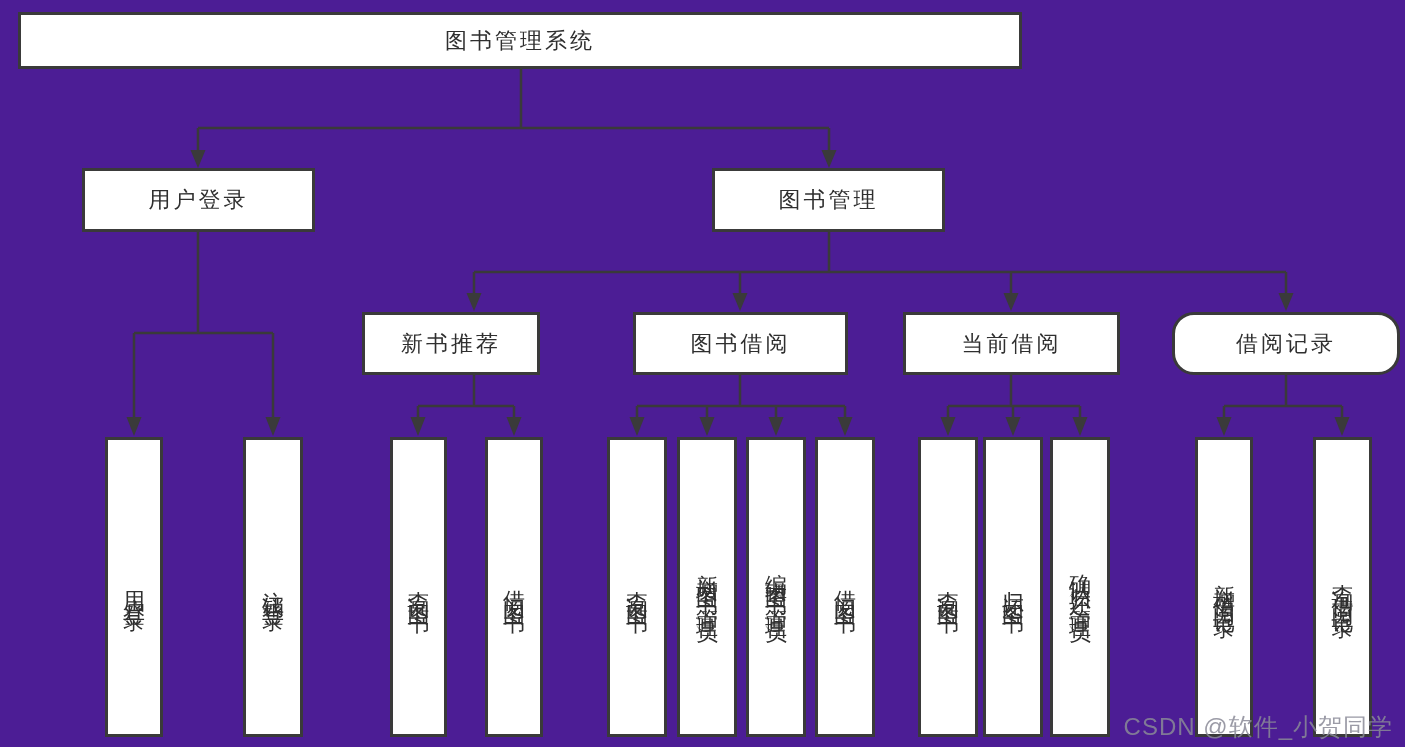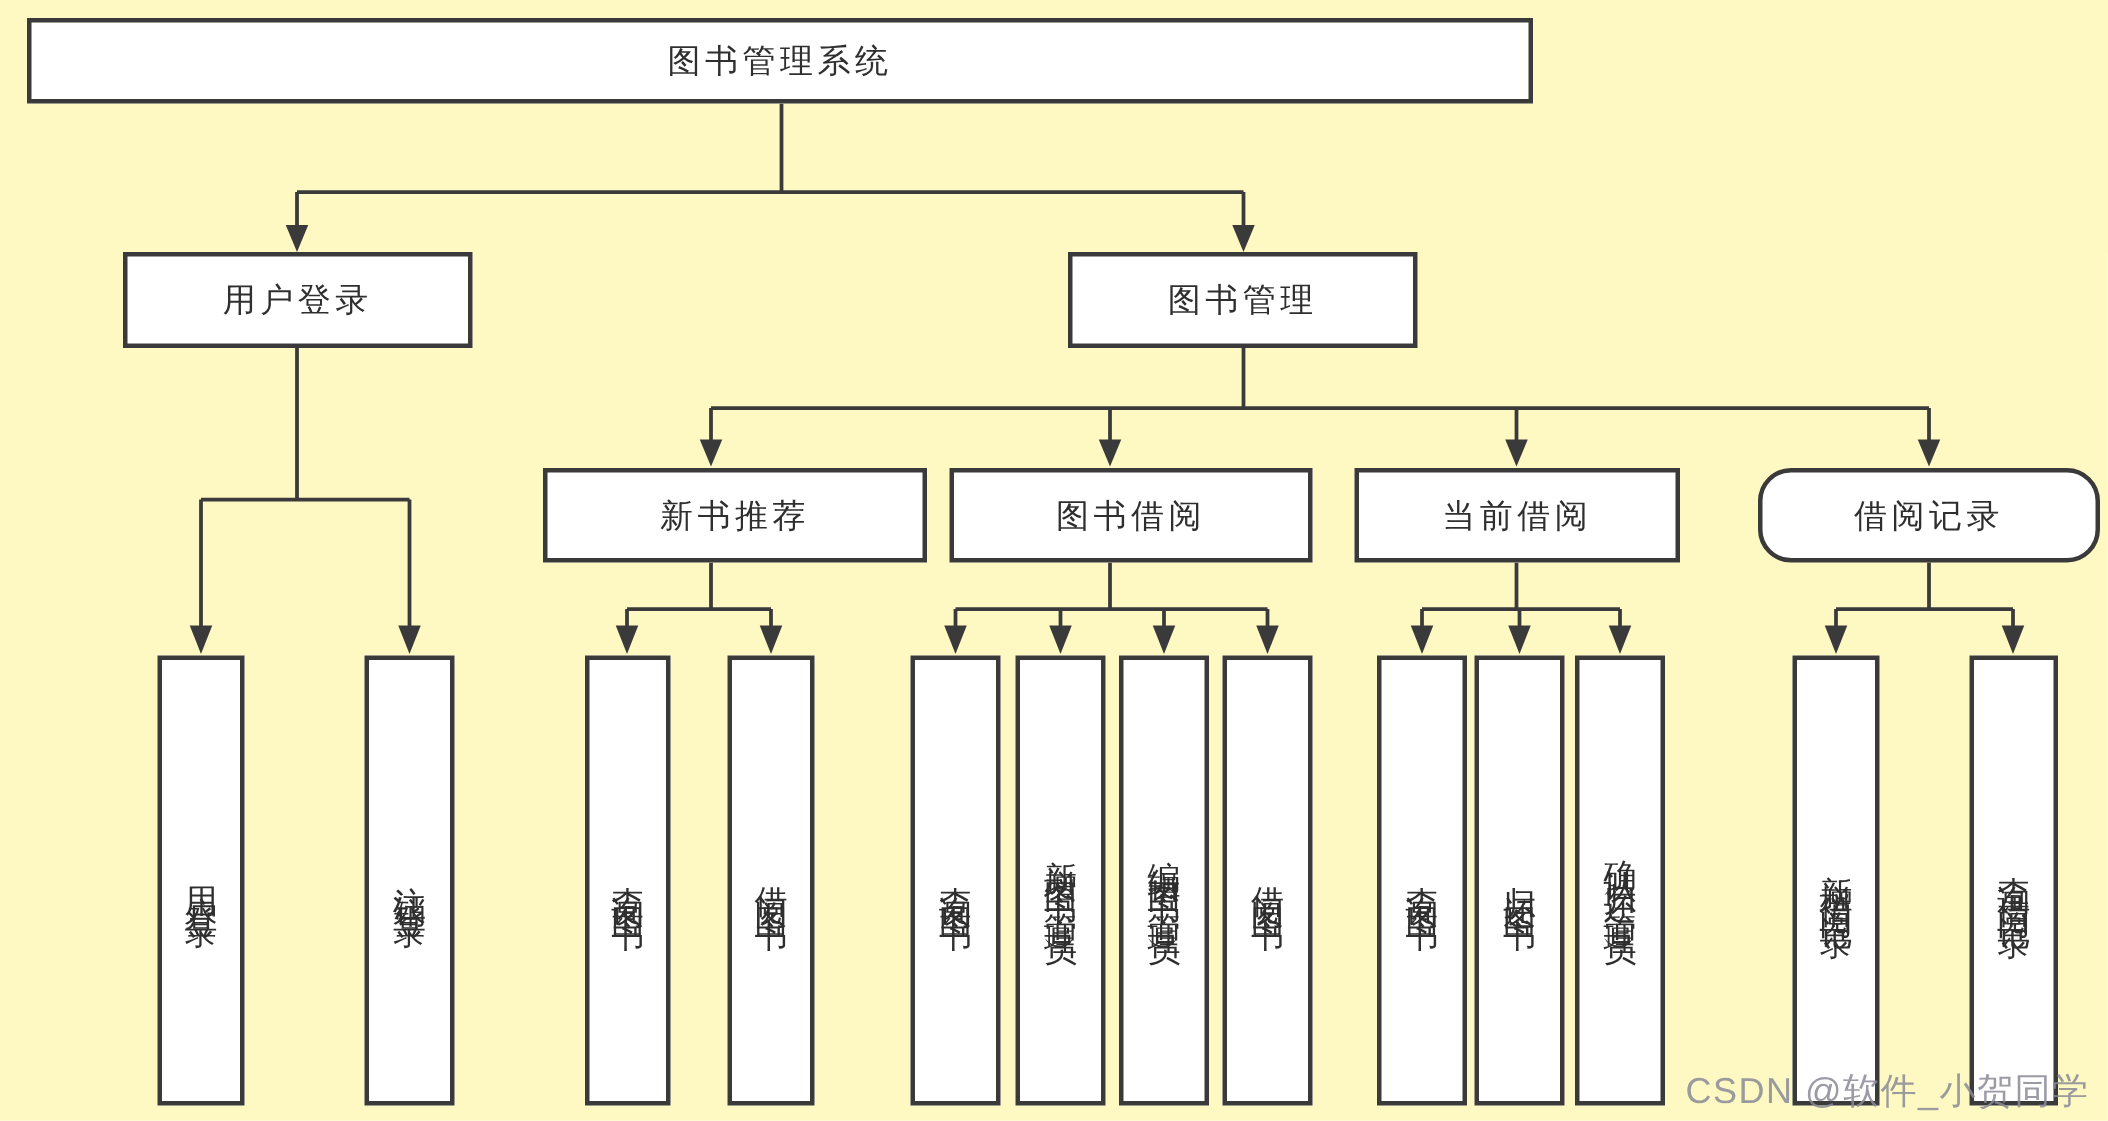--- a/index.html
+++ b/index.html
@@ -4,21 +4,21 @@
 <style>
   html, body { margin: 0; padding: 0; }
   body {
     font-family: "Liberation Sans", "DejaVu Sans", sans-serif;
     background: #ffffff;
   }
   .canvas {
     position: relative;
     width: 1405px;
     height: 747px;
-    background: #fef9c3;
+    background: #4c1d95;
     overflow: hidden;
   }
   .connectors {
     position: absolute;
     left: 0; top: 0;
     width: 1405px; height: 747px;
   }
   .node {
     position: absolute;
     box-sizing: border-box;
@@ -113,24 +113,24 @@
     <span>图书管理系统</span>
   </div>
 
   <div class="node hnode lvl2" style="left:82px;">
     <span>用户登录</span>
   </div>
   <div class="node hnode lvl2" style="left:712px;">
     <span>图书管理</span>
   </div>
 
-  <div class="node hnode lvl3" style="left:362px;width:256px;">
+  <div class="node hnode lvl3" style="left:362px;width:178px;">
     <span>新书推荐</span>
   </div>
-  <div class="node hnode lvl3" style="left:633px;width:242px;justify-content:center;">
+  <div class="node hnode lvl3" style="left:633px;width:215px;justify-content:center;">
     <span>图书借阅</span>
   </div>
   <div class="node hnode lvl3" style="left:903px;width:217px;">
     <span>当前借阅</span>
   </div>
   <div class="node hnode lvl3" style="left:1172px;width:228px;border-radius:22px;">
     <span>借阅记录</span>
   </div>
 
   <div class="node vnode" style="left:105px;width:58px;">

